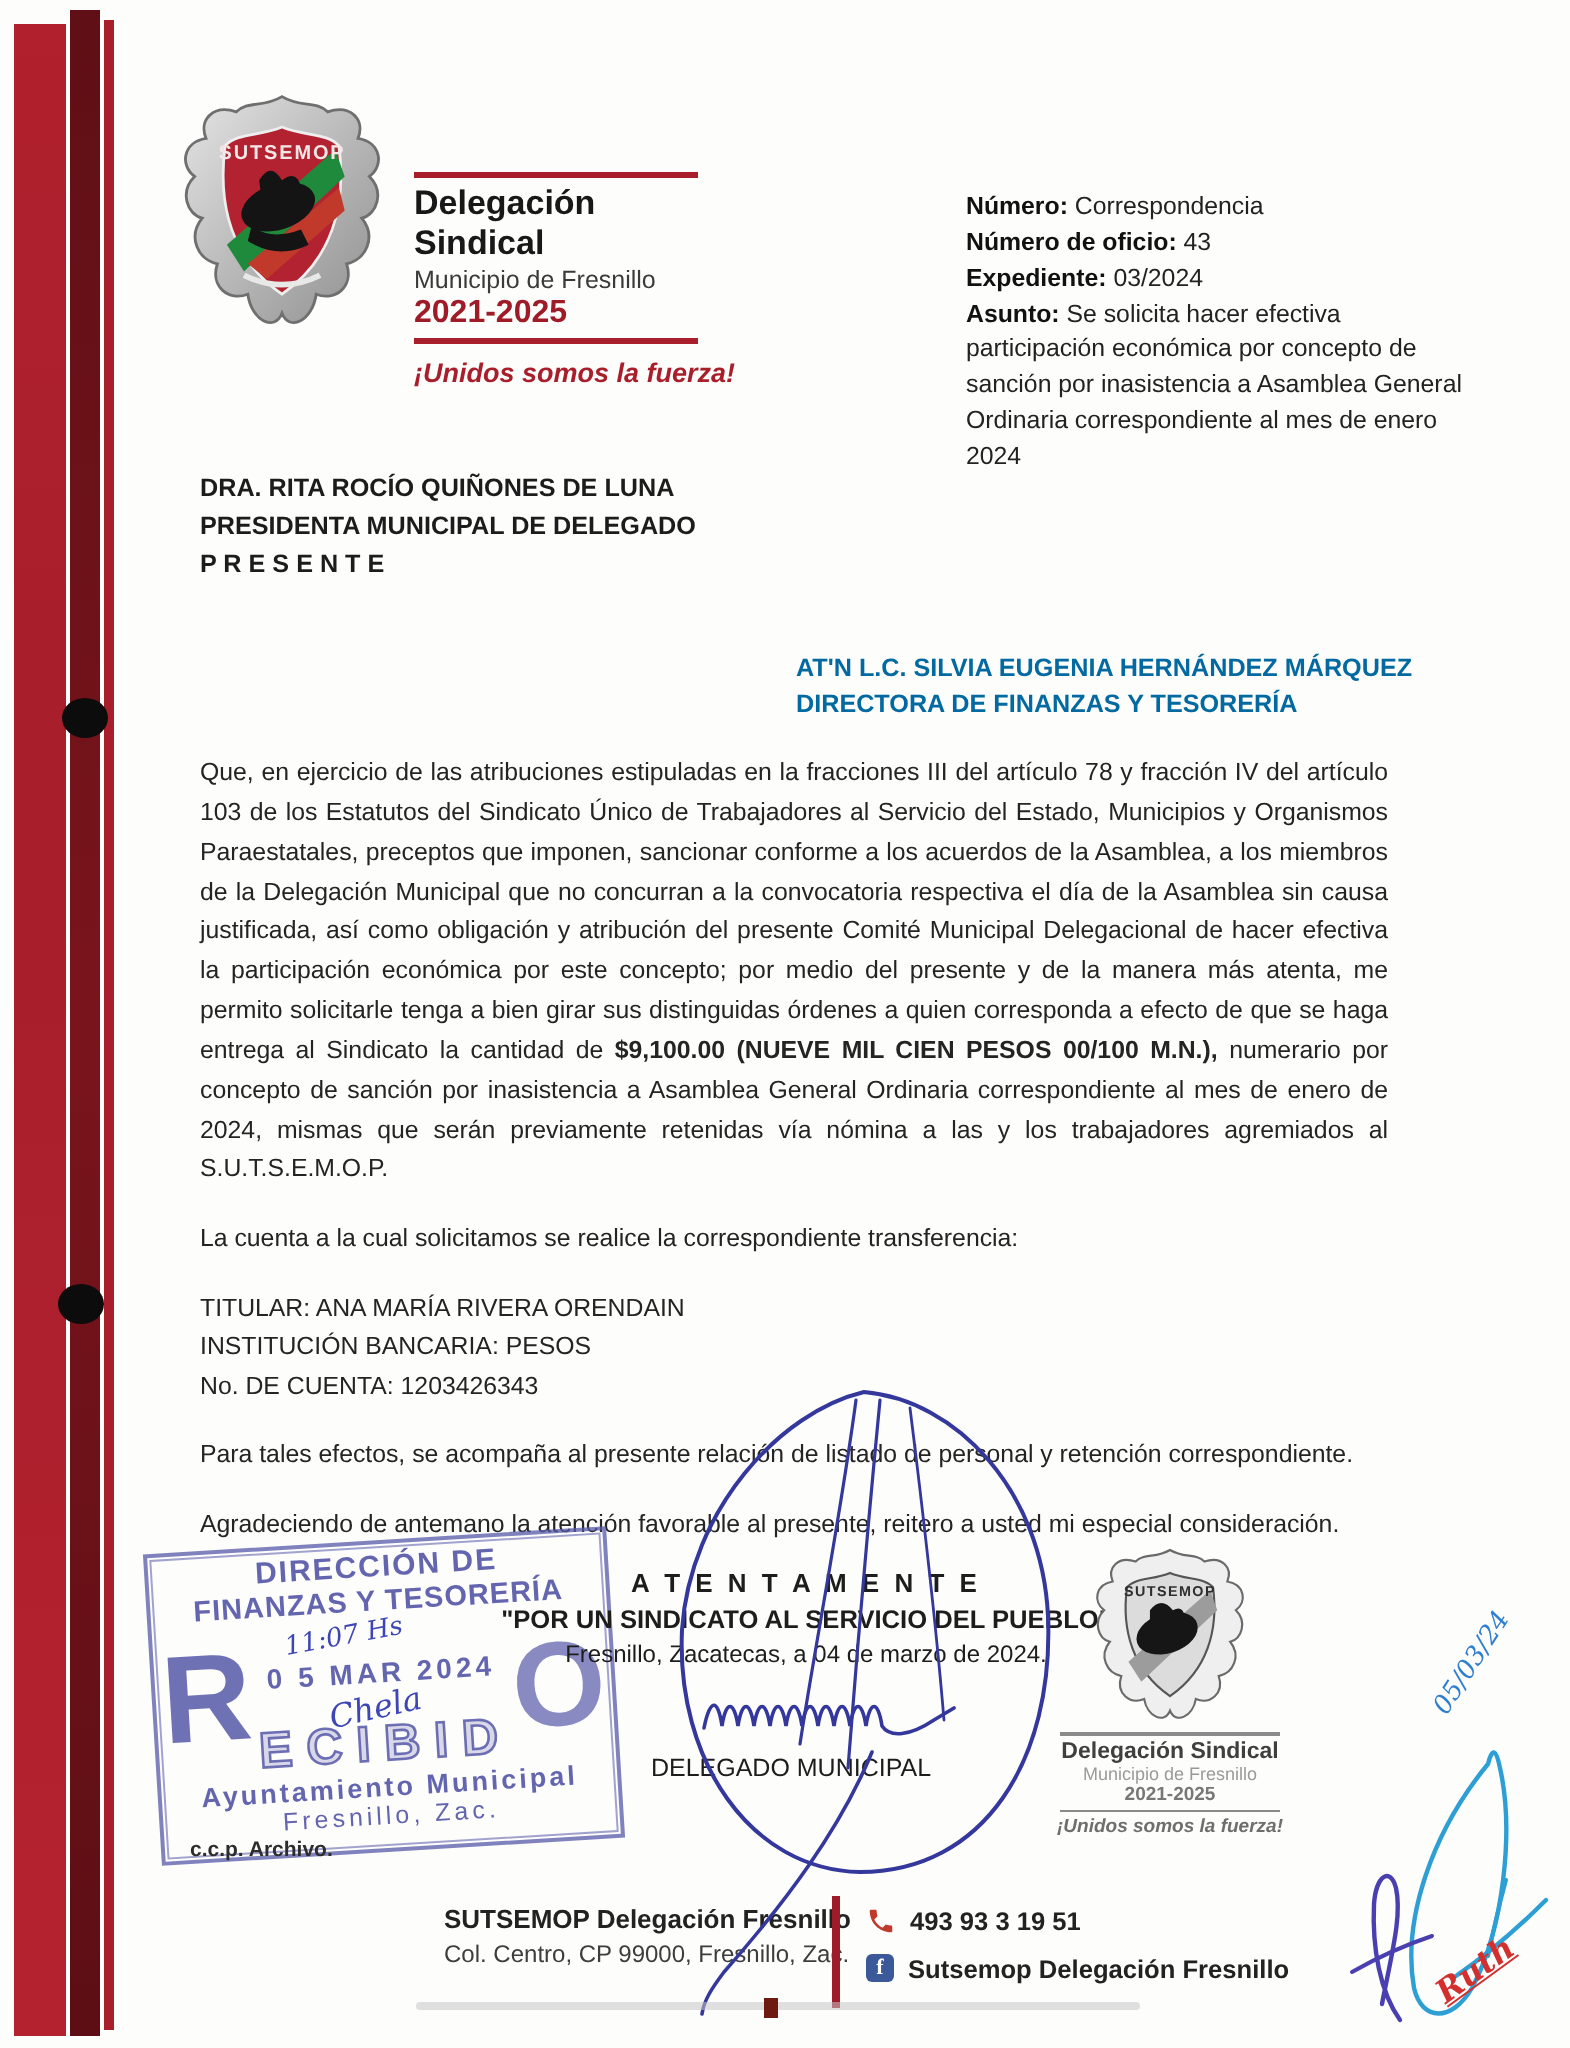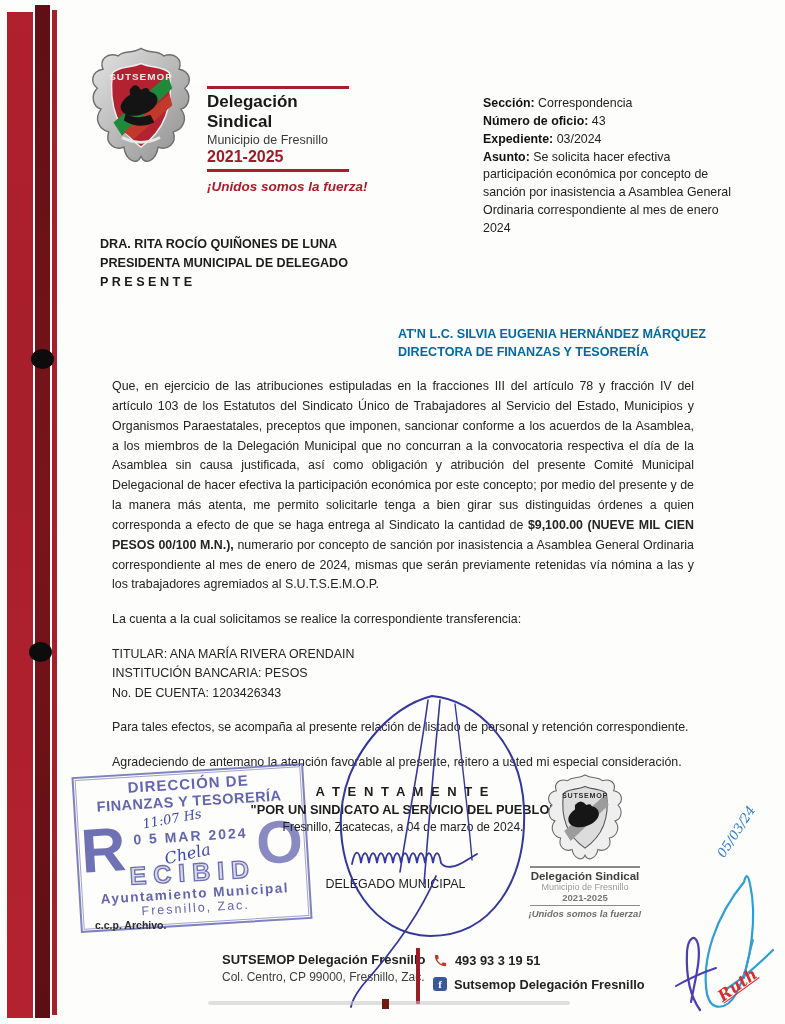--- a/index.html
+++ b/index.html
@@ -26,21 +26,21 @@
   
   #meta{position:absolute;left:483px;top:95px;width:252px;font-size:12.4px;line-height:1.44;color:#222;}
   #meta b{color:#111;}
 
   
   #recipient{position:absolute;left:100px;top:235px;font-size:12.6px;font-weight:bold;line-height:1.5;color:#1c1c1c;}
   #attention{position:absolute;left:398px;top:325px;font-size:12.6px;font-weight:bold;line-height:1.45;color:#0369a1;}
 
   
   #bodytext{position:absolute;left:100px;top:377px;width:594px;font-size:12.4px;line-height:1.6;text-align:justify;color:#242424;}
-  #bodytext p{margin:0 0 15px 12px;}
+  #bodytext p{margin:0 0 15px 0;}
   .acct{line-height:1.55;text-align:left;}
 
   
   #stamp{position:absolute;left:76px;top:770px;width:232px;height:156px;transform:rotate(-3.5deg);
          color:rgba(86,88,168,.92);}
   #stamp .outer{position:absolute;inset:0;border:2.5px solid rgba(86,88,168,.75);}
   #stamp .inner{position:absolute;inset:3px;border:1.5px solid rgba(86,88,168,.55);}
   .st-l1{position:absolute;top:5px;width:100%;text-align:center;font-size:15px;font-weight:bold;letter-spacing:1px;}
   .st-l2{position:absolute;top:23px;width:100%;text-align:center;font-size:14.5px;font-weight:bold;letter-spacing:.5px;}
   .st-R{position:absolute;left:5px;top:44px;font-size:62px;font-weight:bold;line-height:1;color:rgba(86,88,168,.85);}
@@ -130,21 +130,21 @@
   <div id="hdrtext">
     <div class="redline"></div>
     <div class="hdr-title">Delegación Sindical</div>
     <div class="hdr-sub">Municipio de Fresnillo</div>
     <div class="hdr-period">2021-2025</div>
     <div class="redline"></div>
     <div class="hdr-motto">¡Unidos somos la fuerza!</div>
   </div>
 
   <div id="meta">
-    <div><b>Sección:</b> <span>Correspondencia</span></div>
+    <div><b>Número:</b> <span>Correspondencia</span></div>
     <div><b>Número de oficio:</b> <span>43</span></div>
     <div><b>Expediente:</b> <span>03/2024</span></div>
     <div><b>Asunto:</b> <span>Se solicita hacer efectiva participación económica por concepto de sanción por inasistencia a Asamblea General Ordinaria correspondiente al mes de enero 2024</span></div>
   </div>
 
   <div id="recipient">
     <div>DRA. RITA ROCÍO QUIÑONES DE LUNA</div>
     <div>PRESIDENTA MUNICIPAL DE DELEGADO</div>
     <div>P R E S E N T E</div>
   </div>

